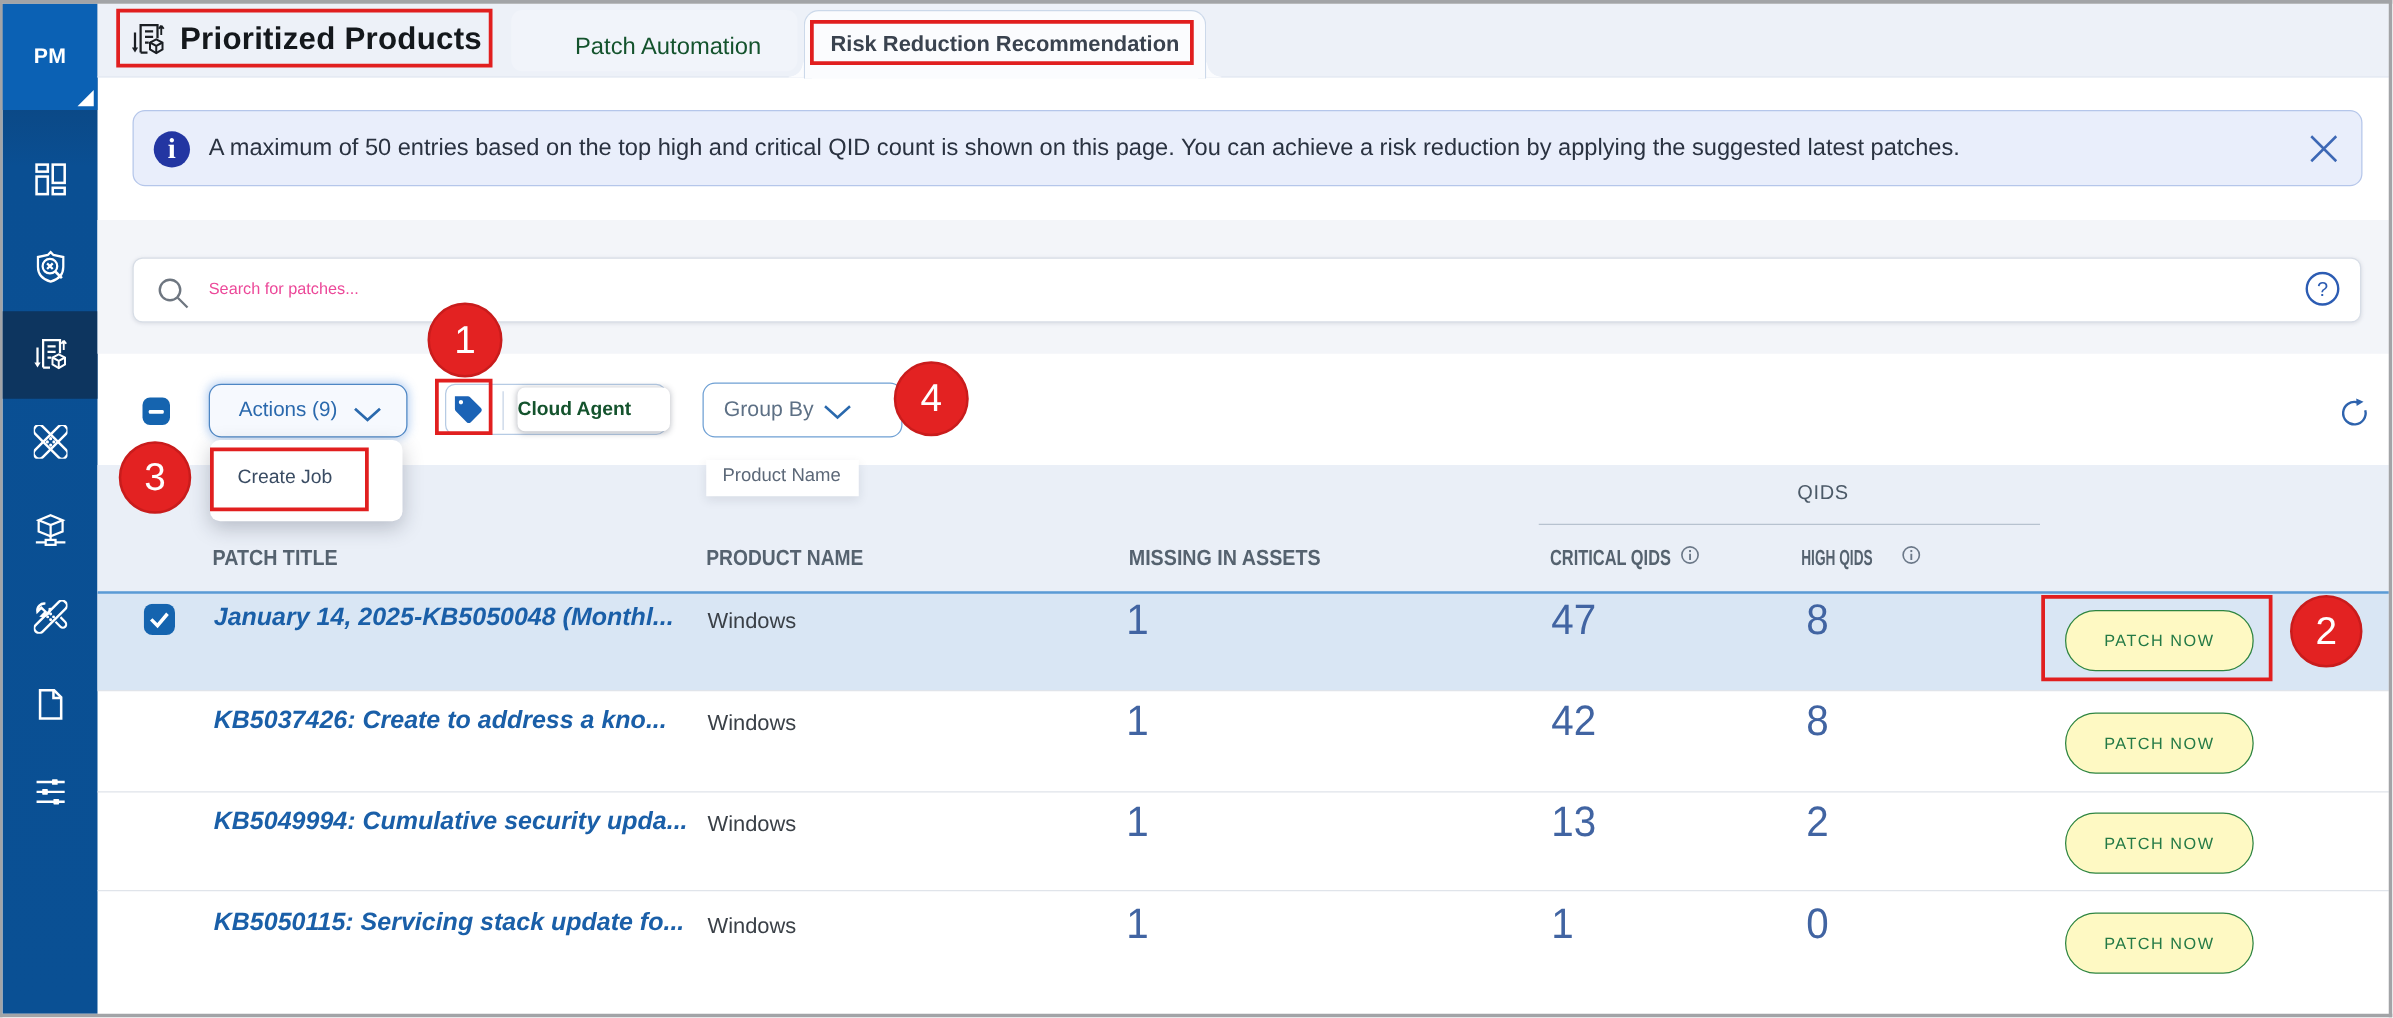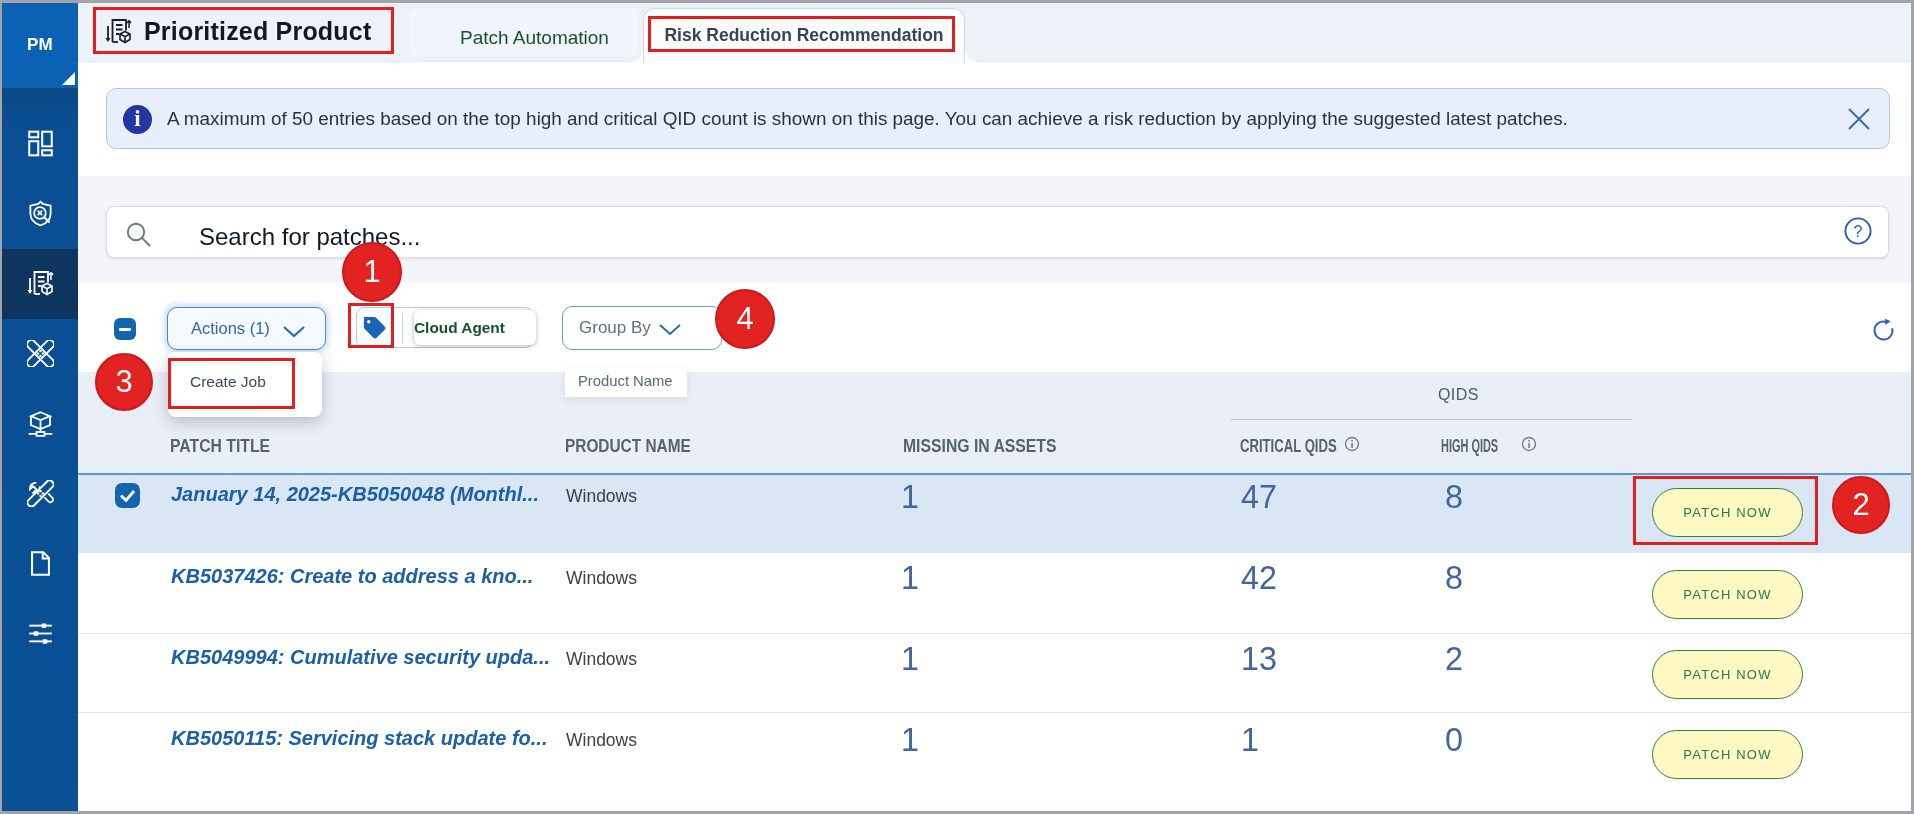--- a/index.html
+++ b/index.html
@@ -36,21 +36,21 @@
 
 
 #banner { left:106px; top:88px; width:1784px; height:61px; background:#e9eefb; border:1px solid #b5c6ea; border-radius:10px; }
 #banner .ico { position:absolute; left:16px; top:16px; width:29px; height:29px; border-radius:50%; background:#2336a2; color:#fff; text-align:center; font-family:"Liberation Serif",serif; font-weight:bold; font-size:23px; line-height:28px; }
 #banner .msg { position:absolute; left:60px; top:19px; font-size:18.9px; color:#2a3240; }
 #banner .x { position:absolute; right:19px; top:19px; width:22px; height:22px; }
 
 
 #searchband { left:78px; top:176px; width:1833px; height:107px; background:#f3f5f9; }
 #searchbar { left:106px; top:206px; width:1783px; height:52px; background:#fff; border:1px solid #d7dde6; border-radius:8px; box-shadow:0 1px 3px rgba(120,130,150,.18); }
-#searchbar .ph { position:absolute; left:60px; top:16px; font-size:24px; color:#0f172a;margin-left:32px; }
+#searchbar .ph { position:absolute; left:60px; top:16px; font-size:13px; color:#ec4899; }
 
 
 #minuscb { left:114px; top:318px; width:22px; height:22px; background:#1564af; border-radius:6px; }
 #minuscb .dash { position:absolute; left:5px; top:10px; width:12px; height:3px; background:#fff; border-radius:1px; }
 #actionsbtn { left:167px; top:307px; width:159px; height:43px; background:#f6f9fe; border:1.5px solid #4d86c4; border-radius:10px; box-shadow:0 0 7px 2px rgba(80,140,220,.35); color:#2a69ad; font-size:16.5px; }
 #actionsbtn .t { position:absolute; left:23px; top:11px; }
 #grp { left:356px; top:307px; width:177px; height:41px; background:#fff; border:1px solid #b6cbe4; border-radius:8px; }
 #grp .div { position:absolute; left:45px; top:5px; width:1px; height:31px; background:#c6d4e6; }
 #cloudagent { left:414px; top:310px; width:122px; height:35px; background:#fff; border-radius:6px; box-shadow:0 1px 5px rgba(40,50,70,.35); font-weight:bold; font-size:15.4px; color:#14532d; text-align:left; line-height:35px; }
 #groupby { left:562px; top:306px; width:160px; height:44px; background:#fff; border:1px solid #6fa0d4; border-radius:10px; }
@@ -182,21 +182,21 @@
         <path d="M4 8 V21"></path>
         <path d="M1.5 20 L4 24 L6.5 20 Z" fill="#1b1f24" stroke="none"></path>
         <path d="M8.5 24 V2 H22 V12.5"></path>
         <path d="M8.5 24 H14"></path>
         <path d="M12 7 H18.5 M12 11.5 H18.5 M12 16 H15"></path>
         <path d="M25 10 V2.5 M25 2.5 L23 5 M25 2.5 L27 5" stroke-width="1.5"></path>
         <path d="M21 13.5 L26 16 V21.5 L21 24.5 L16 21.5 V16 Z" stroke-width="1.6"></path>
         <path d="M16 16 L21 18.7 L26 16 M21 18.7 V24.5" stroke-width="1.6"></path>
       </svg>
     </div>
-    <div id="title-text" class="abs">Prioritized Product</div>
+    <div id="title-text" class="abs">Prioritized Products</div>
   </div>
 
   <div id="banner" class="abs">
     <div class="ico">i</div>
     <div class="msg">A maximum of 50 entries based on the top high and critical QID count is shown on this page. You can achieve a risk reduction by applying the suggested latest patches.</div>
     <div class="x"><svg width="22" height="22">
           <path d="M1 1 L21 21 M21 1 L1 21" stroke="#3d68b5" stroke-width="2" fill="none"></path>
         </svg></div>
   </div>
 
@@ -210,21 +210,21 @@
     <svg class="abs" style="right:16px; top:10px" width="28" height="28" viewBox="0 0 28 28">
         <circle cx="14" cy="14" r="12.6" stroke="#2c5cb3" stroke-width="1.9" fill="none"></circle>
         <text x="14" y="19.5" font-size="16" fill="#2c5cb3" text-anchor="middle" font-family="Liberation Sans">?</text>
       </svg>
   </div>
 
   <div id="minuscb" class="abs">
       <div class="dash"></div>
     </div>
   <div id="actionsbtn" class="abs">
-      <div class="t">Actions (1)</div>
+      <div class="t">Actions (9)</div>
     <svg class="abs" style="left:114px; top:17px" width="24" height="14">
         <path d="M2 2 L12 11 L22 2" stroke="#2a69ad" stroke-width="2.2" fill="none"></path>
       </svg>
   </div>
   <div id="grp" class="abs">
       <div class="div"></div>
     </div>
   <svg id="tagicon" class="abs" style="left:361px; top:314px" width="27" height="27" viewBox="0 0 24 24">
       <path fill="#1b63b6" d="M2.6 2.6 H11.8 C12.4 2.6 13 2.85 13.4 3.3 L21.1 11 C21.9 11.8 21.9 13.1 21.1 13.9 L13.9 21.1 C13.1 21.9 11.8 21.9 11 21.1 L3.3 13.4 C2.85 13 2.6 12.4 2.6 11.8 Z M6.9 5.4 C6.07 5.4 5.4 6.07 5.4 6.9 S6.07 8.4 6.9 8.4 8.4 7.73 8.4 6.9 7.73 5.4 6.9 5.4 Z" fill-rule="evenodd"></path>
     </svg>

